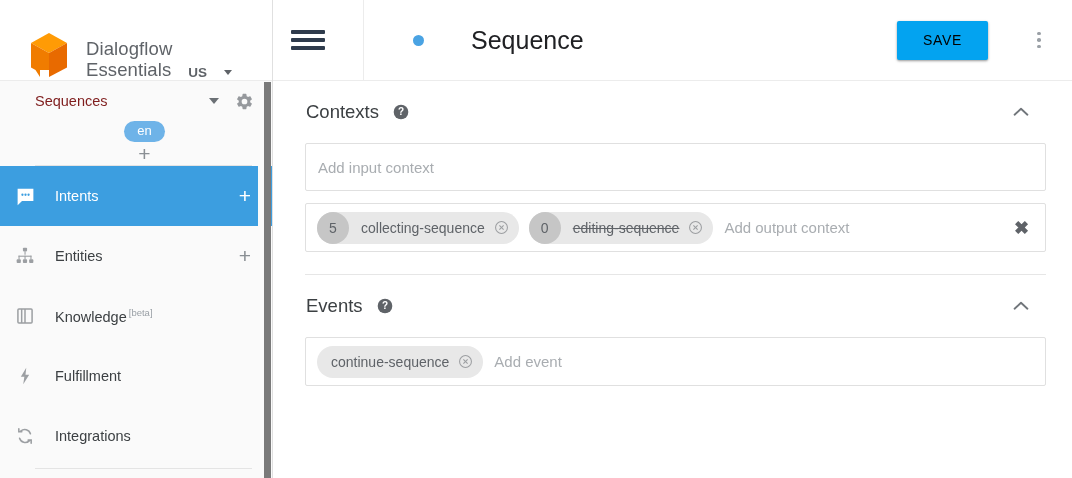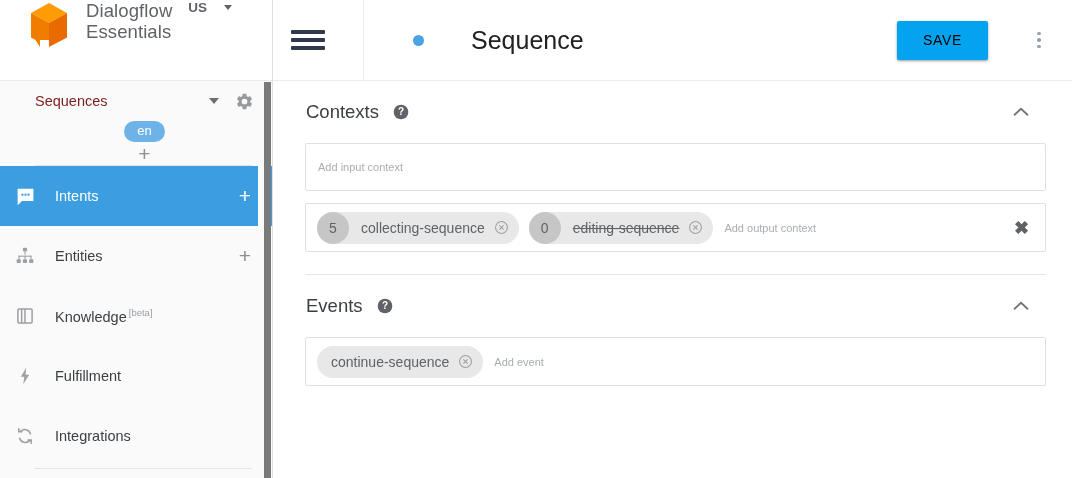--- a/index.html
+++ b/index.html
@@ -27,21 +27,21 @@
     height: 478px;
     background: #fafafa;
     border-right: 1px solid #e0e0e0;
     flex: 0 0 273px;
   }
 
   .brand {
     height: 81px;
     background: #ffffff;
     display: flex;
-    align-items: flex-start;
+    align-items: flex-end;
     padding-left: 26px;
     border-bottom: 1px solid #ececec;
   }
 
   .logo-cube { width: 46px; height: 50px; flex: 0 0 46px; }
 
   .brand-text {
     margin-left: 14px;
     font-size: 18.5px;
     line-height: 21px;
@@ -274,21 +274,21 @@
     display: flex;
     align-items: center;
     padding: 0 12px 0 11px;
     background: #ffffff;
     margin-bottom: 12px;
   }
   .field-box.tall { min-height: 49px; }
 
   .placeholder {
     color: #a9adb1;
-    font-size: 11px;
+    font-size: 15px;
     padding-left: 1px;
   }
 
   .chip {
     display: inline-flex;
     align-items: center;
     height: 32px;
     background: #e8e8e8;
     border-radius: 16px;
     margin-right: 10px;

